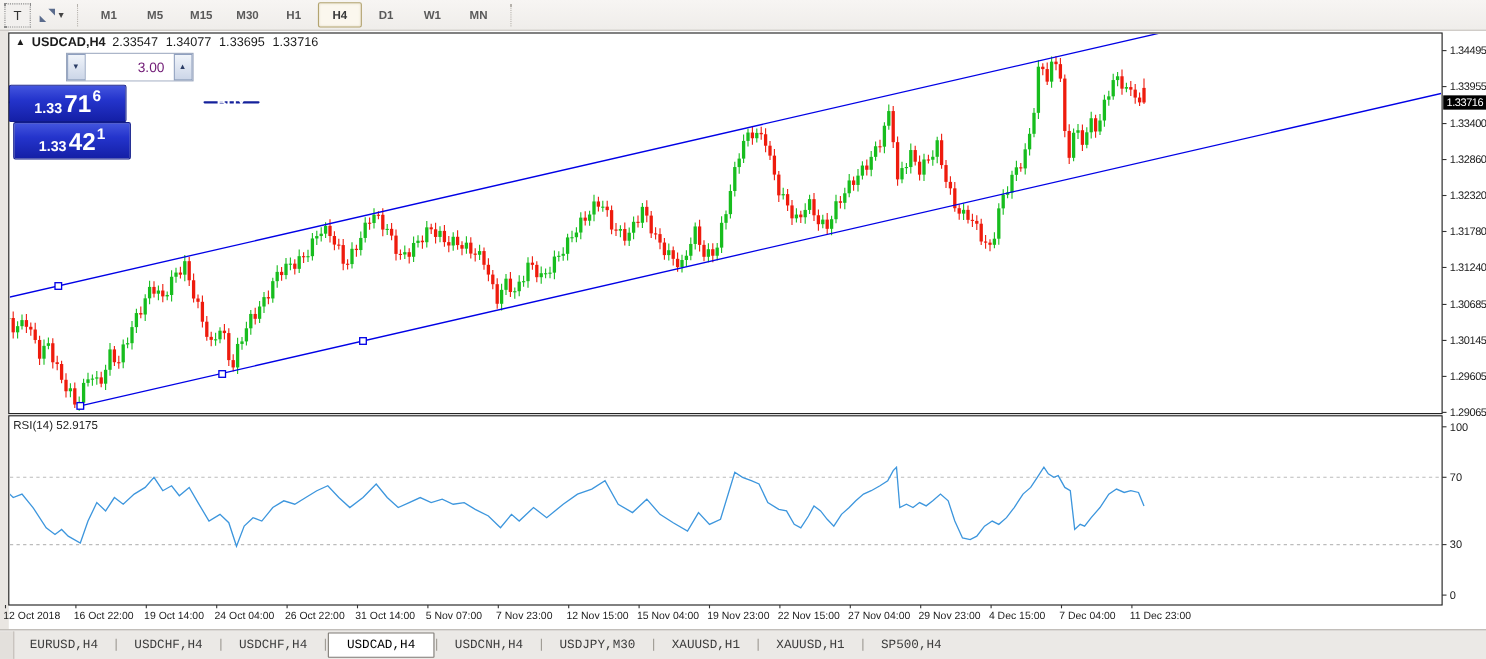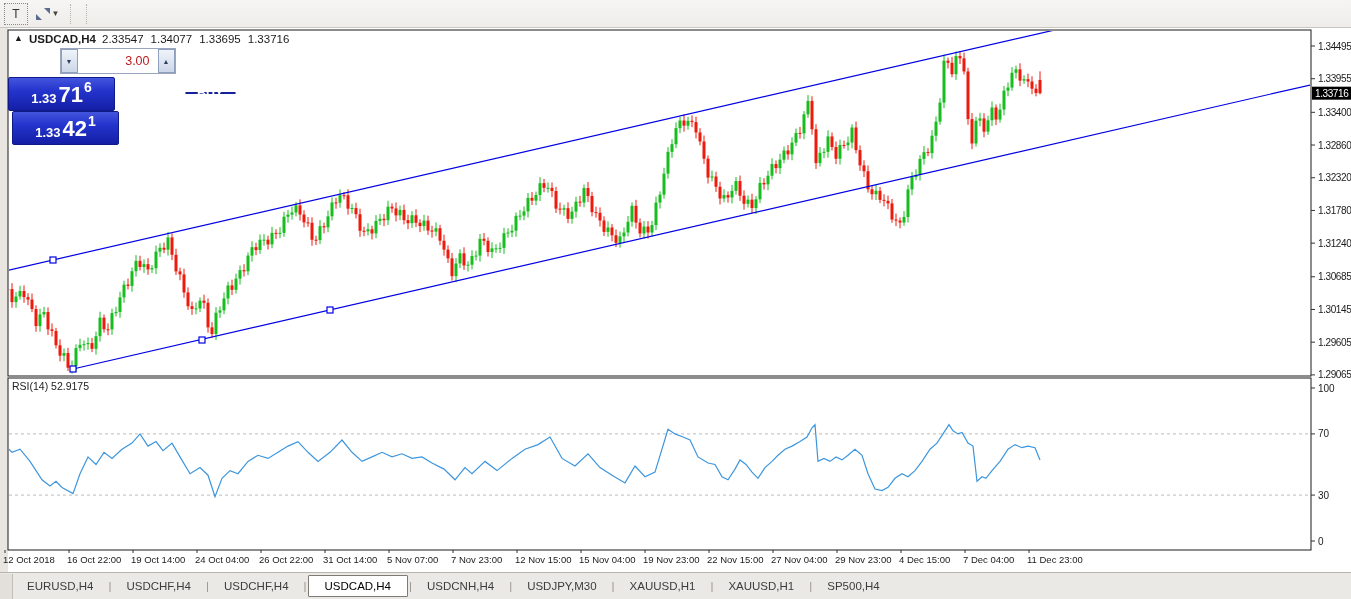--- a/index.html
+++ b/index.html
@@ -57,40 +57,40 @@
     display:flex;align-items:center;justify-content:center;font-size:12.5px;margin-top:44px;
   }
   .sell-btn{width:49px;}
   .buy-btn{width:57px;margin-left:9px;}
   .vol-wrap{display:flex;margin-left:7px;border:1px solid #9aa6bd;background:#fff;height:24px;}
   .vol-btn{
     width:15px;display:flex;align-items:center;justify-content:center;
     background:linear-gradient(#f0f4fa,#ccd6e8);border:1px solid #8fa0bf;color:#2c3e66;font-size:7px;
   }
   .vol-field{width:72px;display:flex;align-items:center;justify-content:flex-end;
-    padding-right:8px;font-size:12.5px;color:#b91c1c;background:#fff;}
+    padding-right:8px;font-size:12.5px;color:#701a75;background:#fff;}
   .tp-prices{display:flex;margin-top:3px;flex-direction:column;}
   .price-box{
     width:107px;height:34px;border-radius:2px;color:#fff;
     background:linear-gradient(#4355de 0%,#2434cc 40%,#141fa6 100%);
     border:1px solid #101b8a;
     display:flex;align-items:flex-end;justify-content:center;padding-bottom:1px;box-sizing:border-box;
   }
   .price-box + .price-box{margin-left:4px;}
   .pb-small{font-size:13px;font-weight:bold;margin:0 2px 3px 0;}
   .pb-big{font-size:22px;font-weight:bold;line-height:28px;}
   .pb-sup{font-size:14px;font-weight:bold;margin:0 0 14px 1px;}
   
   .tabbar{
     position:absolute;left:0;top:572px;width:1351px;height:27px;
     background:#ebe9e6;border-top:1px solid #b7b3ae;
     display:flex;align-items:center;box-sizing:border-box;font-size:11.5px;color:#3c3c3c;
   }
   .tab-scroll{width:12px;height:25px;background:#e3e0dc;border-right:1px solid #c2beb8;}
-  .tab{padding:4px 14px;white-space:nowrap;}
+  .tab{padding:4px 14px;white-space:nowrap;font-family:Liberation Mono, monospace;}
   .tab.active{
     background:#ffffff;border:1px solid #7e7a74;border-radius:1px;
     padding:4px 16px;color:#000;
   }
   .tab-sep{color:#9a968f;padding:0 1px;}
 </style>
 </head>
 <body>
 
 <div class="chart-bg"></div>
@@ -708,20 +708,31 @@
 
 <div class="toolbar">
   <div class="tool-btn boxed">
     <span>T</span>
   </div>
   <div class="tool-btn" style="width:30px">
     <span class="arr-icon"></span>
     <span class="caret">▼</span>
   </div>
   <div class="tb-sep"></div>
+  <div id="tf-group" style="display:flex">
+      <div class="tf-btn">M1</div>
+      <div class="tf-btn">M5</div>
+      <div class="tf-btn">M15</div>
+      <div class="tf-btn">M30</div>
+      <div class="tf-btn">H1</div>
+      <div class="tf-btn active">H4</div>
+      <div class="tf-btn">D1</div>
+      <div class="tf-btn">W1</div>
+      <div class="tf-btn">MN</div>
+    </div>
   <div class="tb-sep"></div>
 </div>
 
 <div class="chart-header">
   <span class="tri">▲</span>
   <b>USDCAD,H4</b>
   <span class="ohlc">
     <span>2.33547</span>
     <span>1.34077</span>
     <span>1.33695</span>

